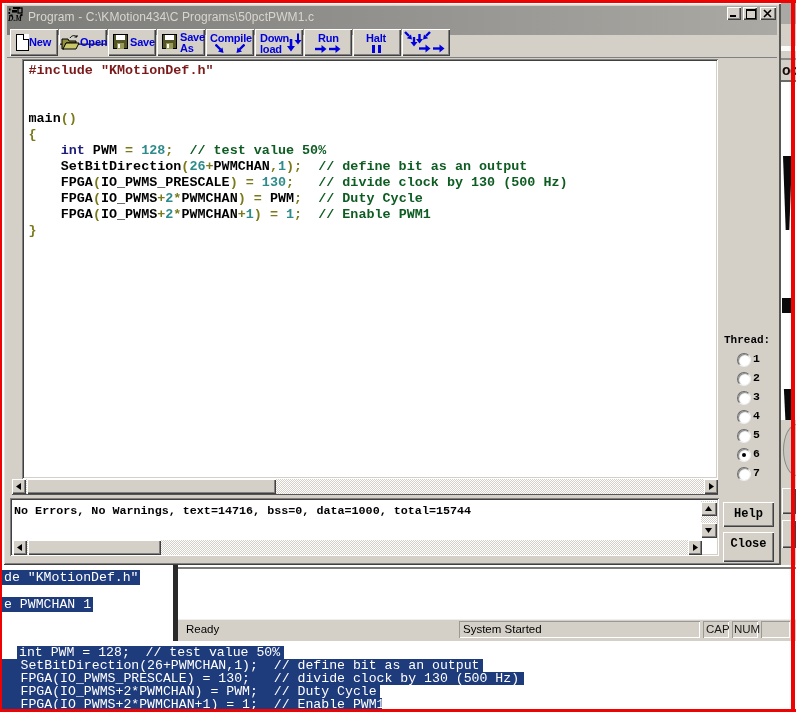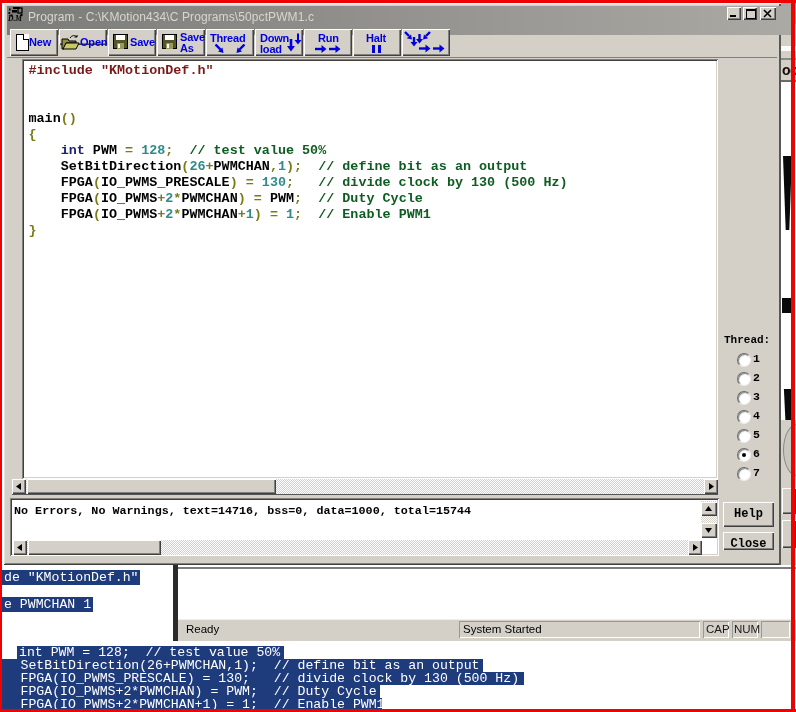--- a/index.html
+++ b/index.html
@@ -48,21 +48,21 @@
   <div class="abs face" style="left:0;top:420px;width:15px;height:199px;"></div>
   <div class="abs" style="left:2px;top:424px;width:26px;height:50px;border-radius:50%;background:#c9c6bf;border:1px solid #8a8a85;"></div>
   <div class="abs btnface" style="left:1px;top:488px;width:14px;height:26px;"></div>
   <div class="abs btnface" style="left:1px;top:520px;width:14px;height:28px;"></div>
   <div class="abs" style="left:0;top:568px;width:15px;height:51px;background:#fff;"></div>
 </div>
 
 <div class="abs raised face" id="mainwin" style="left:3px;top:3px;width:778px;height:562px;"></div>
 <div class="abs" style="left:779px;top:4px;width:2px;height:561px;background:#585854;"></div>
 
-<div class="abs" id="titlebar" style="left:7px;top:6px;width:770px;height:29px;background:linear-gradient(90deg,#7b7b78,#aba9a4);padding-left:14px;">
+<div class="abs" id="titlebar" style="left:7px;top:6px;width:770px;height:29px;background:linear-gradient(90deg,#7b7b78,#aba9a4);">
   <svg class="abs" style="left:1px;top:0px;" width="16" height="16" viewBox="0 0 16 16">
     <rect x="5" y="1" width="7" height="2" fill="#000"></rect>
     <rect x="10" y="2" width="4" height="5" fill="none" stroke="#000" stroke-width="1.3"></rect>
     <rect x="4" y="4" width="5" height="2.6" fill="#000"></rect>
     <rect x="1" y="2.5" width="1.6" height="2" fill="#000"></rect>
     <rect x="0.5" y="6" width="1.6" height="2" fill="#000"></rect>
     <rect x="2.5" y="8.5" width="2" height="2" fill="#000"></rect>
     <rect x="12.5" y="8" width="2" height="2" fill="#000"></rect>
     <text x="0" y="14.5" font-size="7.5" font-weight="bold" font-style="italic" fill="#000" font-family="Liberation Serif">D.M</text>
   </svg>
@@ -113,21 +113,21 @@
     <svg class="abs" style="left:5px;top:5px;" width="16" height="16" viewBox="0 0 16 16">
       <rect x="0.5" y="0.5" width="14" height="14" fill="#55552a" stroke="#000"></rect>
       <rect x="3" y="1" width="9" height="5" fill="#fff"></rect>
       <rect x="4" y="9" width="7" height="6" fill="#9a9a55"></rect>
       <rect x="5" y="10" width="2" height="4" fill="#fff"></rect>
     </svg>
     <div class="abs tbtext" style="left:23px;top:3px;">Save<br>As</div>
   </div>
 
   <div class="abs btnface" style="left:199px;top:2px;width:48px;height:27px;">
-    <div class="abs tbtext" style="left:4px;top:4px;">Thread</div>
+    <div class="abs tbtext" style="left:4px;top:4px;">Compile</div>
     <svg class="abs" style="left:9px;top:15px;" width="30" height="10" viewBox="0 0 30 10">
       <path d="M0.5 0.5 L5.5 5.5" stroke="#0000dd" stroke-width="2.4"></path>
       <path d="M8.5 9 L7.5 3.5 L3 7.5 Z" fill="#0000dd"></path>
       <path d="M29.5 0.5 L24.5 5.5" stroke="#0000dd" stroke-width="2.4"></path>
       <path d="M21.5 9 L22.5 3.5 L27 7.5 Z" fill="#0000dd"></path>
     </svg>
   </div>
 
   <div class="abs btnface" style="left:248px;top:2px;width:48px;height:27px;">
     <div class="abs tbtext" style="left:5px;top:4px;">Down<br>load</div>
@@ -249,21 +249,21 @@
     <div class="abs rlab" style="left:35px;top:99px;">5</div>
   <div class="abs radio rsel" style="left:19px;top:117.5px;"></div>
     <div class="abs rlab" style="left:35px;top:117.5px;">6</div>
   <div class="abs radio" style="left:19px;top:136.5px;"></div>
     <div class="abs rlab" style="left:35px;top:136.5px;">7</div>
 </div>
 
 <div class="abs btnface" style="left:723px;top:502px;width:51px;height:25px;text-align:center;">
   <span style="font-family:'Liberation Mono',monospace;font-weight:bold;font-size:12px;line-height:25px;">Help</span>
 </div>
-<div class="abs btnface" style="left:723px;top:532px;width:51px;height:18px;text-align:center;">
+<div class="abs btnface" style="left:723px;top:532px;width:51px;height:30px;text-align:center;">
   <span style="font-family:'Liberation Mono',monospace;font-weight:bold;font-size:12px;line-height:25px;">Close</span>
 </div>
 
 <div class="abs" id="bottomarea" style="left:0;top:565px;width:796px;height:147px;background:#fff;">
 
   <div class="bluehl" style="left:2px;top:5px;width:138px;height:15px;"></div>
   <div class="bluetext" style="left:4px;top:6px;">de "KMotionDef.h"</div>
   <div class="bluehl" style="left:2px;top:32px;width:91px;height:15px;"></div>
   <div class="bluetext" style="left:4px;top:33px;">e PWMCHAN 1</div>
 

